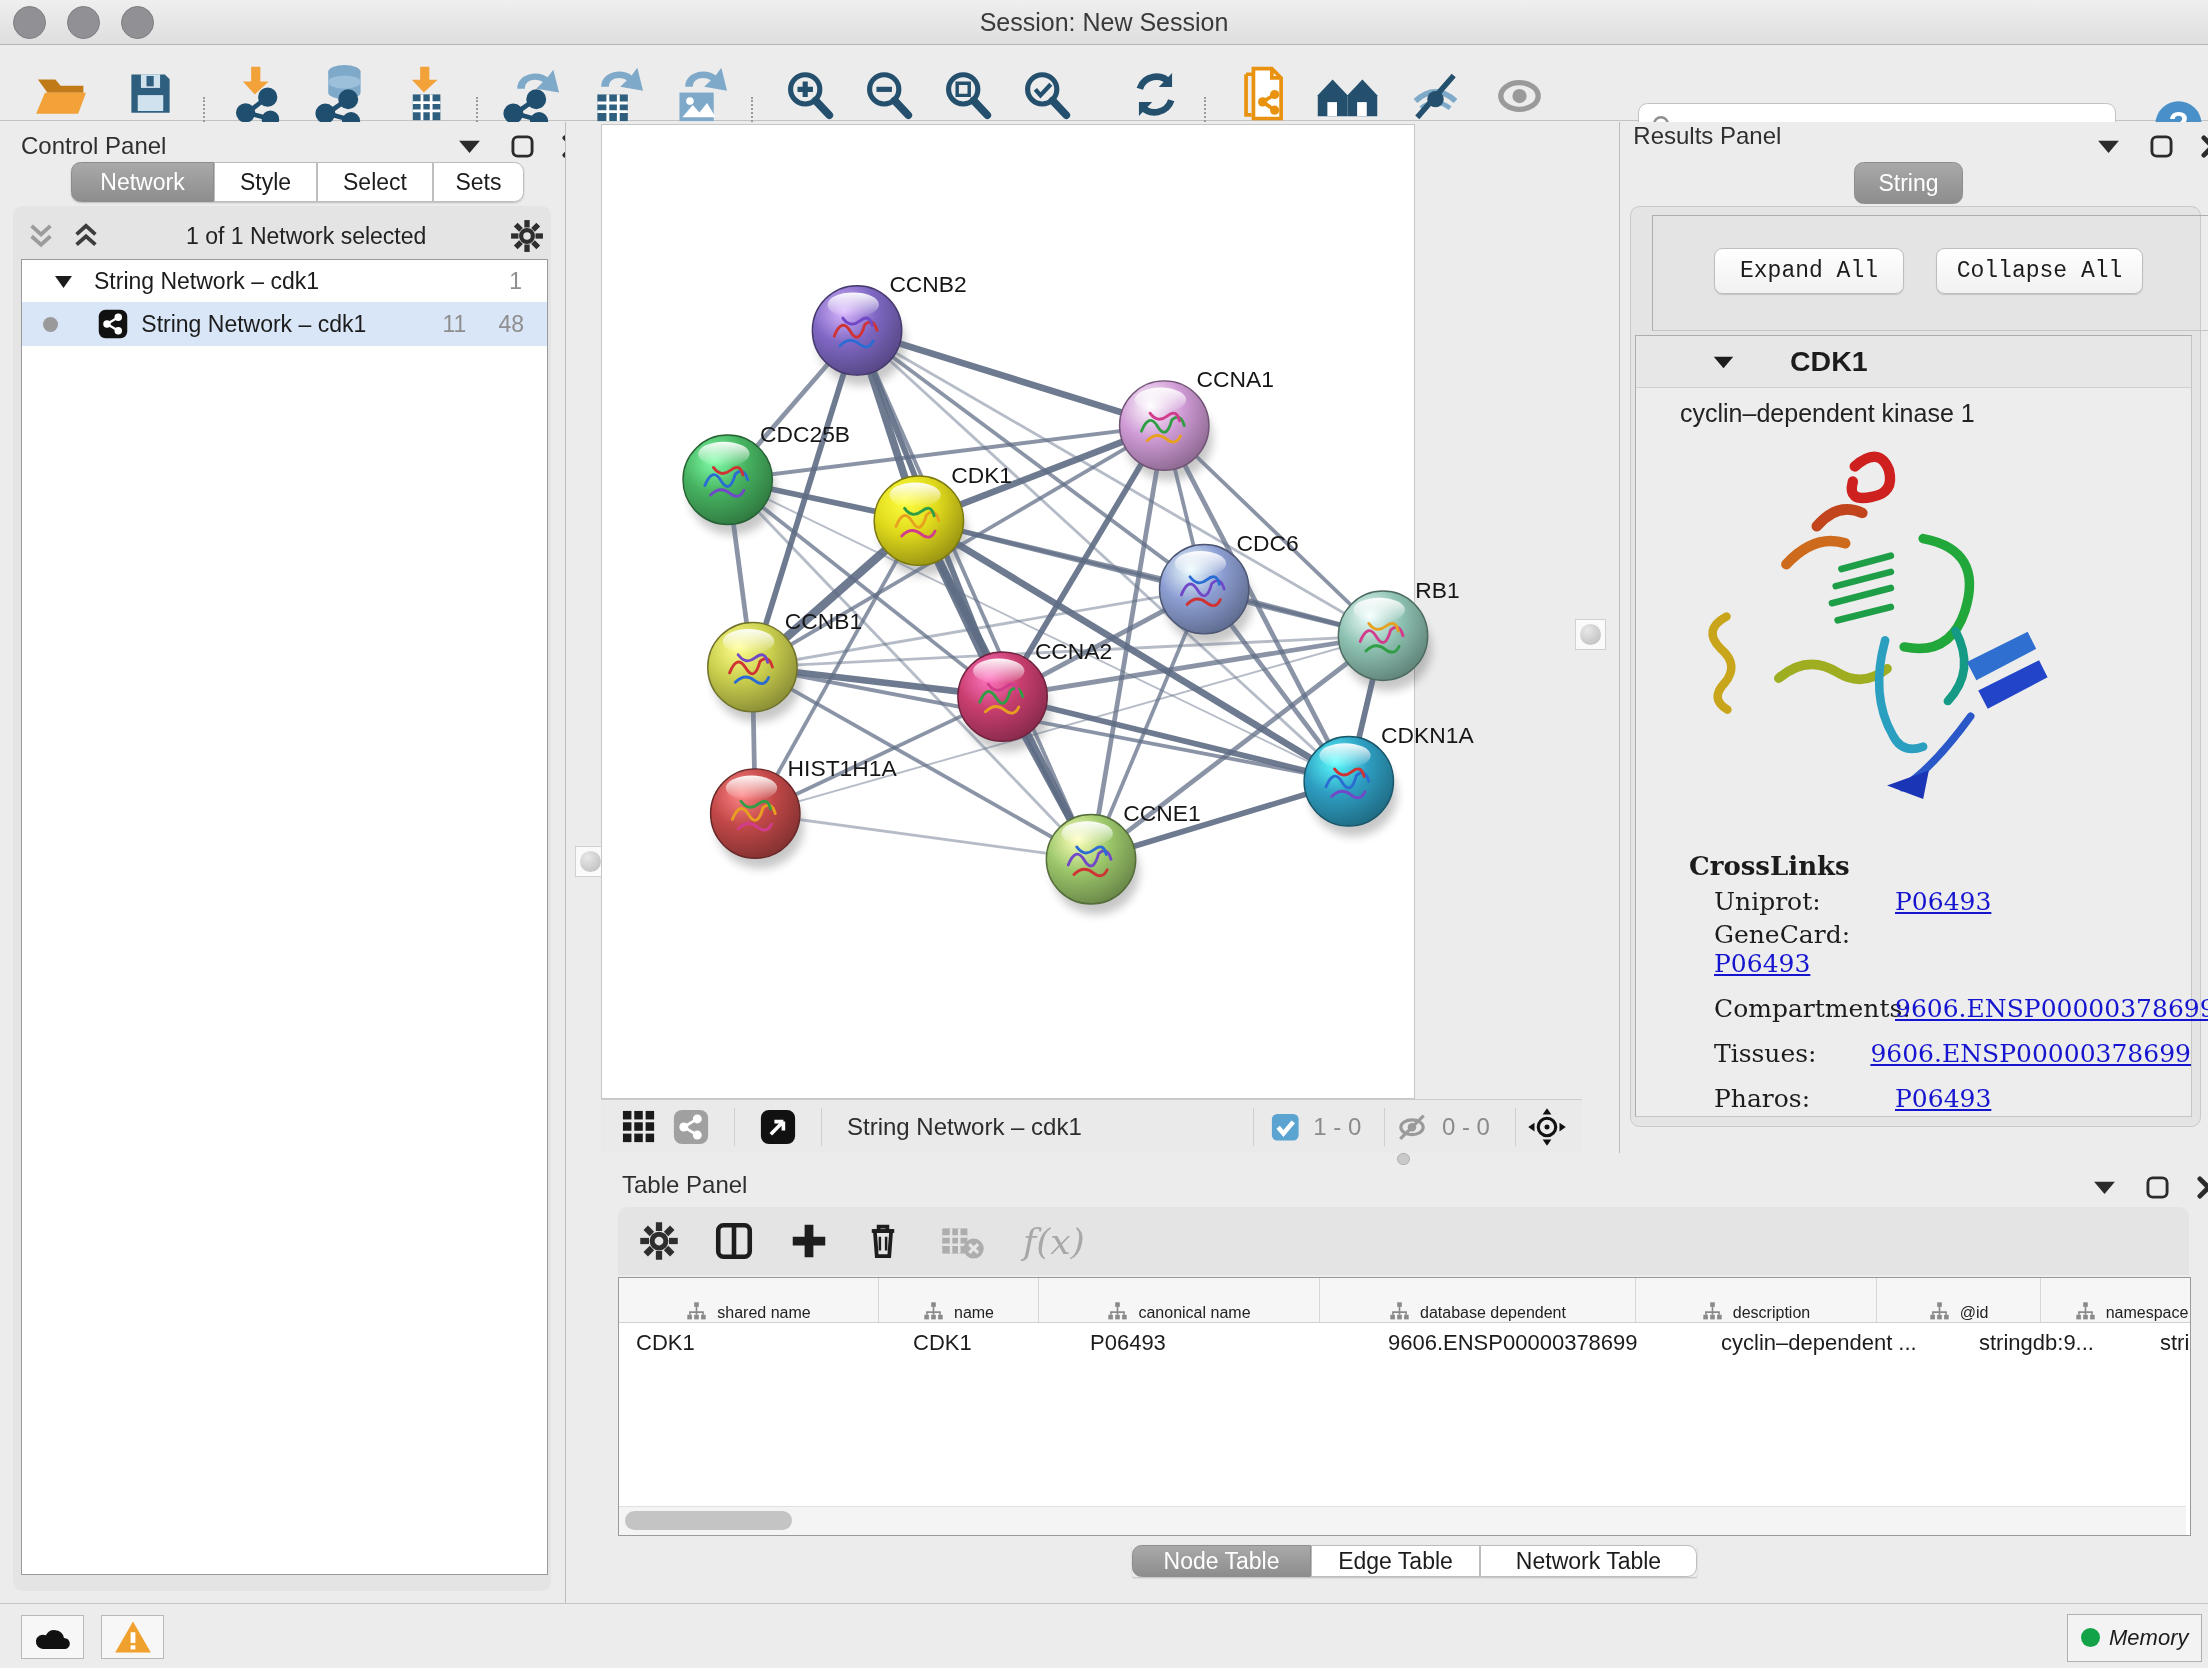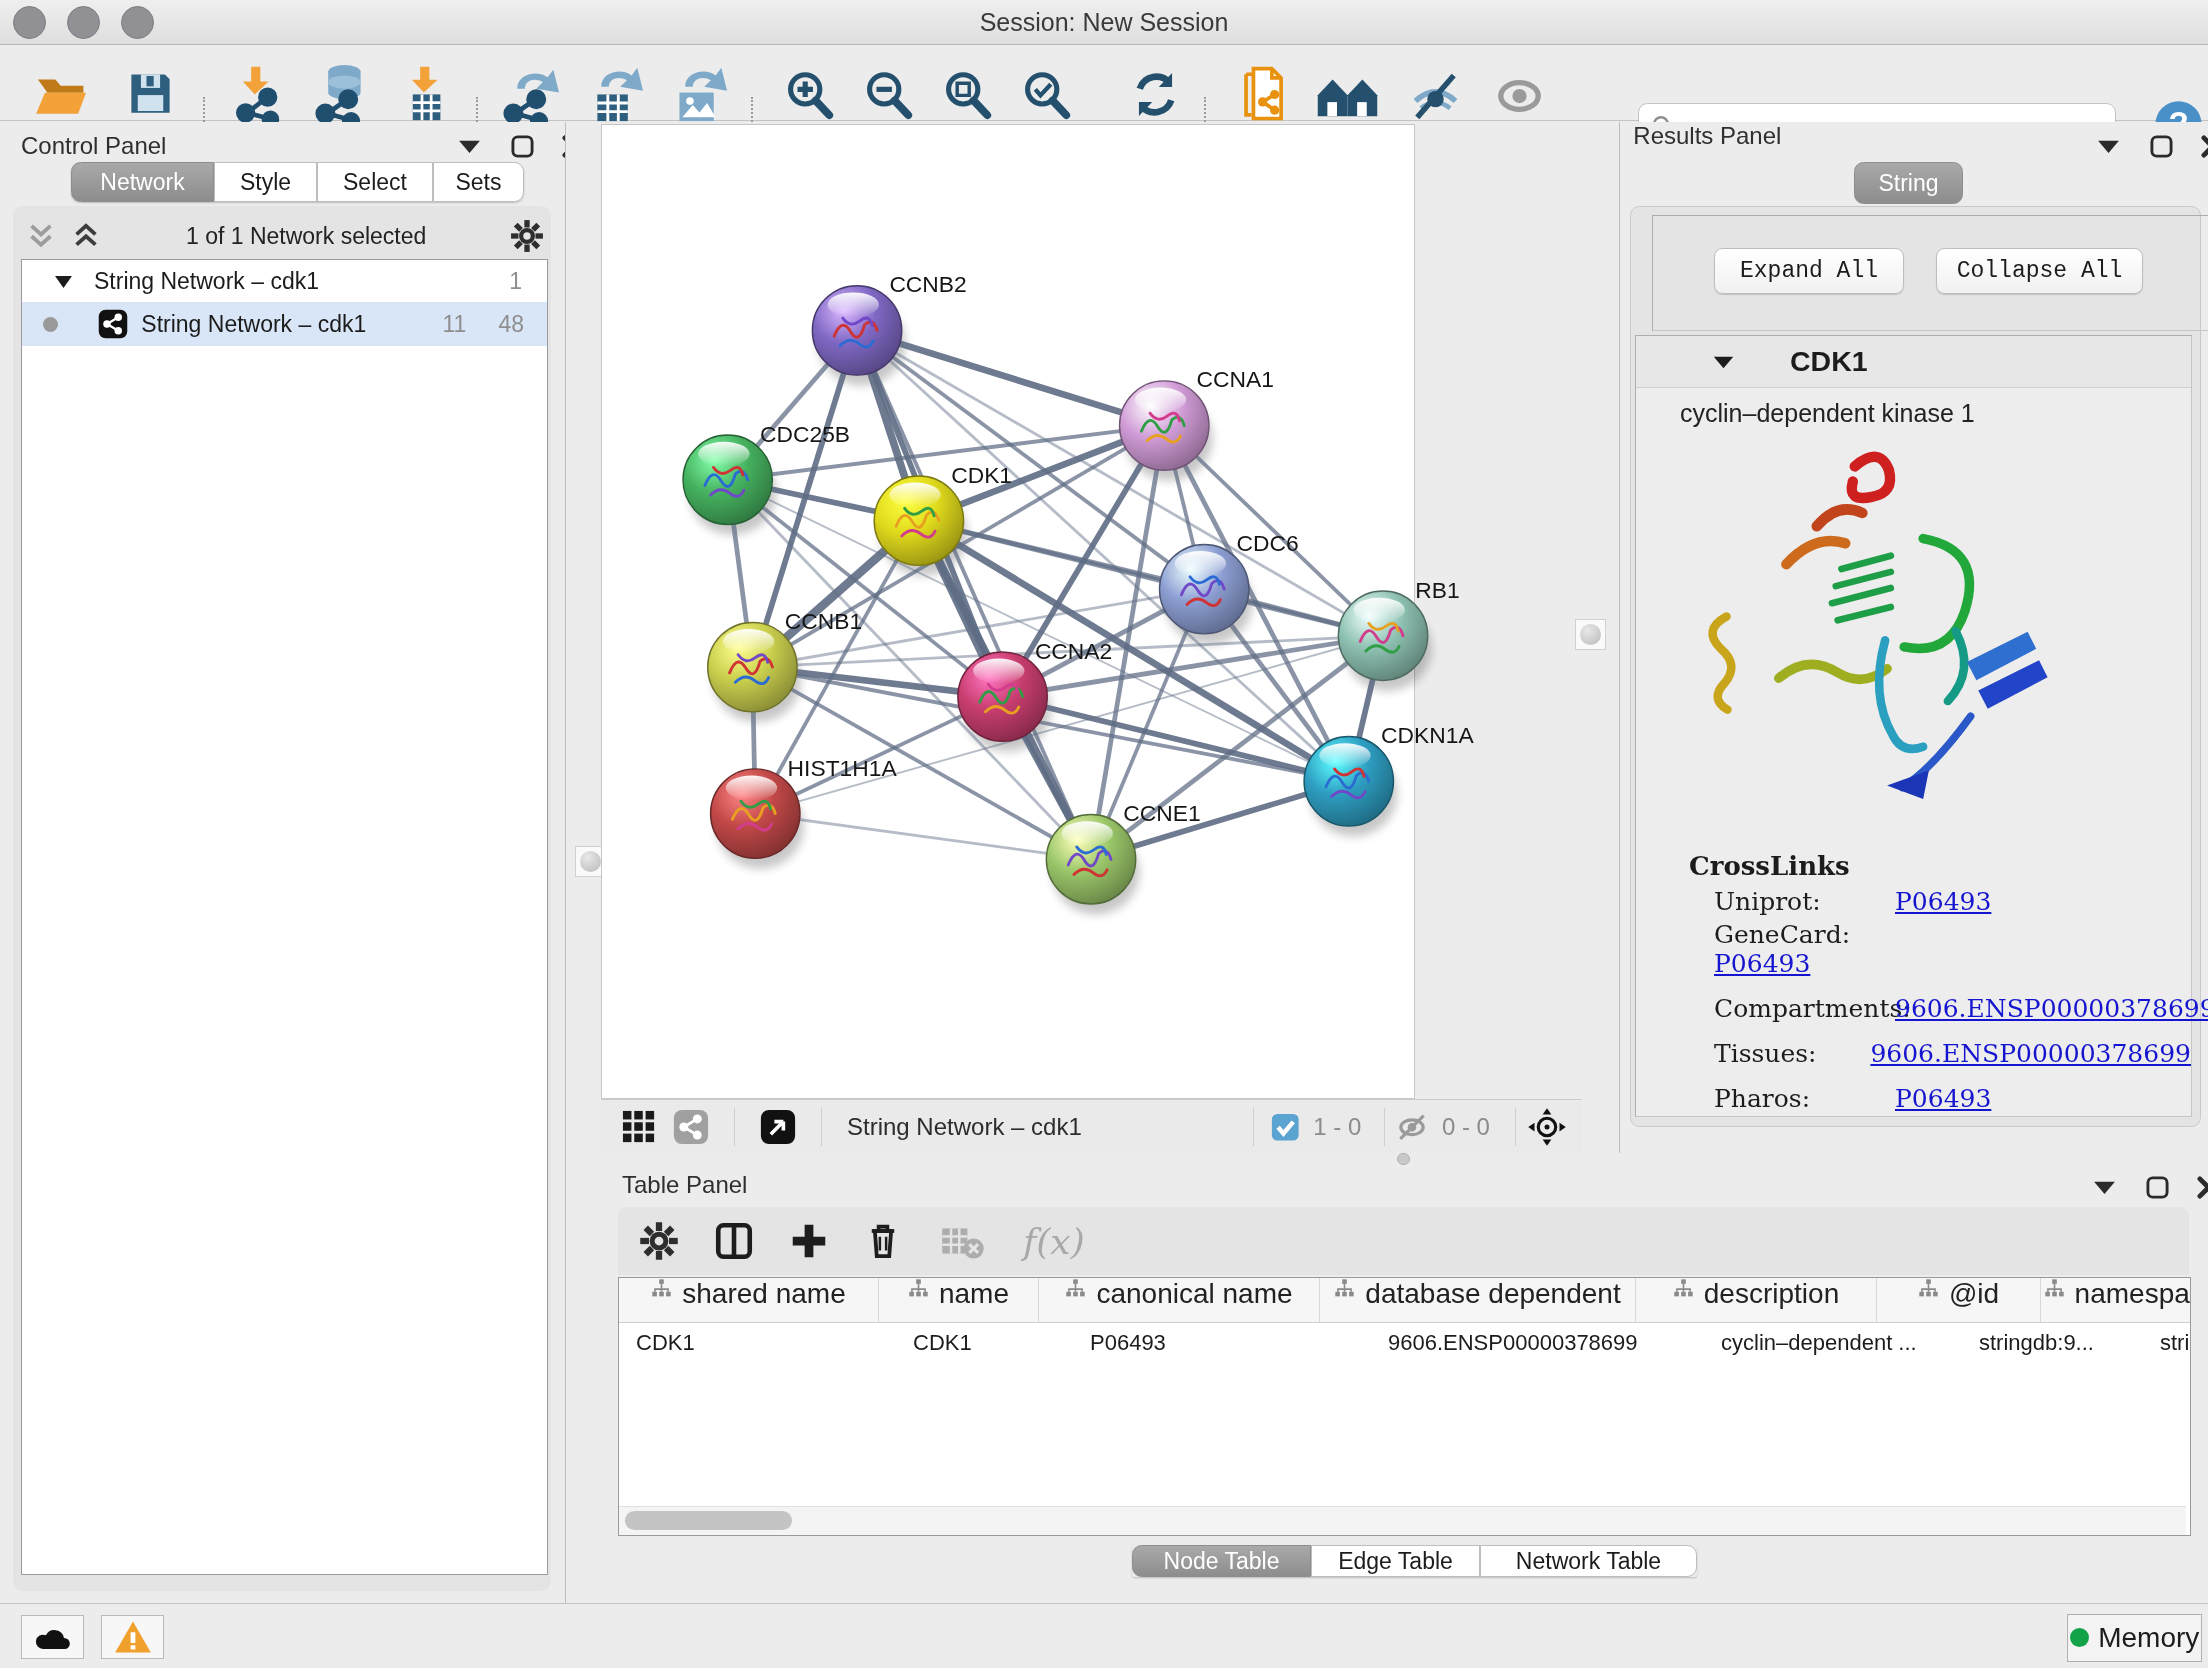--- a/index.html
+++ b/index.html
@@ -15,22 +15,22 @@
   .seg.first{border-radius:9.5px 0 0 9.5px;}
   .seg.last{border-radius:0 9.5px 9.5px 0;}
   .whitebox{background:#ffffff;border:1.9px solid #9a9a9a;}
   .graybox{background:#e4e4e4;border-radius:9.5px;}
   .etched{border:1.9px solid #c6c6c6;border-top-color:#adadad;border-left-color:#adadad;}
   .btn{background:linear-gradient(#ffffff,#f1f1f1);border:1px solid #bdbdbd;border-radius:8.6px;
        display:flex;align-items:center;justify-content:center;font-size:23px;box-shadow:0 1px 1px rgba(0,0,0,.15);}
   .link{color:#1515d0;text-decoration:underline;font-family:"DejaVu Serif",serif;font-size:25px;}
   .serif{font-family:"DejaVu Serif",serif;}
   .count{color:#8e8e8e;}
-  .hdrcell{display:flex;align-items:flex-start;justify-content:center;gap:10px;height:100%;
-           border-right:1.9px solid #d7d7d7;font-size:28px;color:#222;background:#f6f6f6;overflow:hidden;white-space:nowrap;}
+  .hdrcell{display:flex;align-items:flex-end;justify-content:center;gap:10px;height:100%;
+           border-right:1.9px solid #d7d7d7;font-size:16px;color:#222;background:#f6f6f6;overflow:hidden;white-space:nowrap;}
   .bodycell{display:flex;align-items:center;height:100%;padding-left:17px;font-size:22px;
             overflow:hidden;white-space:nowrap;border-right:1.9px solid transparent;}
   .winicons{display:flex;gap:21px;align-items:center;}
   .handle{background:#fafafa;border:1px solid #d0d0d0;display:flex;align-items:center;justify-content:center;}
   .handle .dot{width:21px;height:21px;border-radius:50%;background:radial-gradient(circle at 35% 30%,#e8e8e8,#b9b9b9);}
   .crossrow{display:flex;font-size:25px;}
   text.nodelabel{font-family:"Liberation Sans",sans-serif;font-size:24px;fill:#161616;}
 </style>
 </head>
 <body>
@@ -868,18 +868,18 @@
     </div>
     <div class="abs icnbtn" style="left:101px;top:11.4px;width:61px;height:42px;background:#f7f7f7;border:1.9px solid #b9b9b9;">
       <svg width="38" height="34" viewBox="0 0 64 56">
         <path d="M32 2 62 54H2z" fill="#f0a02c"></path>
         <rect x="28" y="20" width="8" height="18" fill="#ffffff"></rect>
           <rect x="28" y="42" width="8" height="7" fill="#ffffff"></rect>
       </svg>
     </div>
     <div class="abs" style="left:2067px;top:9.5px;width:133px;height:46px;background:#f3f3f3;border:1.9px solid #b0b0b0;display:flex;align-items:center;justify-content:center;gap:9.5px;">
       <span style="width:19px;height:19px;border-radius:50%;background:#12a348;"></span>
-      <span style="font-size:28px;">Memory</span>
+      <span style="font-size:22px;font-style:italic;">Memory</span>
     </div>
   </div>
 
 </div>
 
 
 </body></html>

